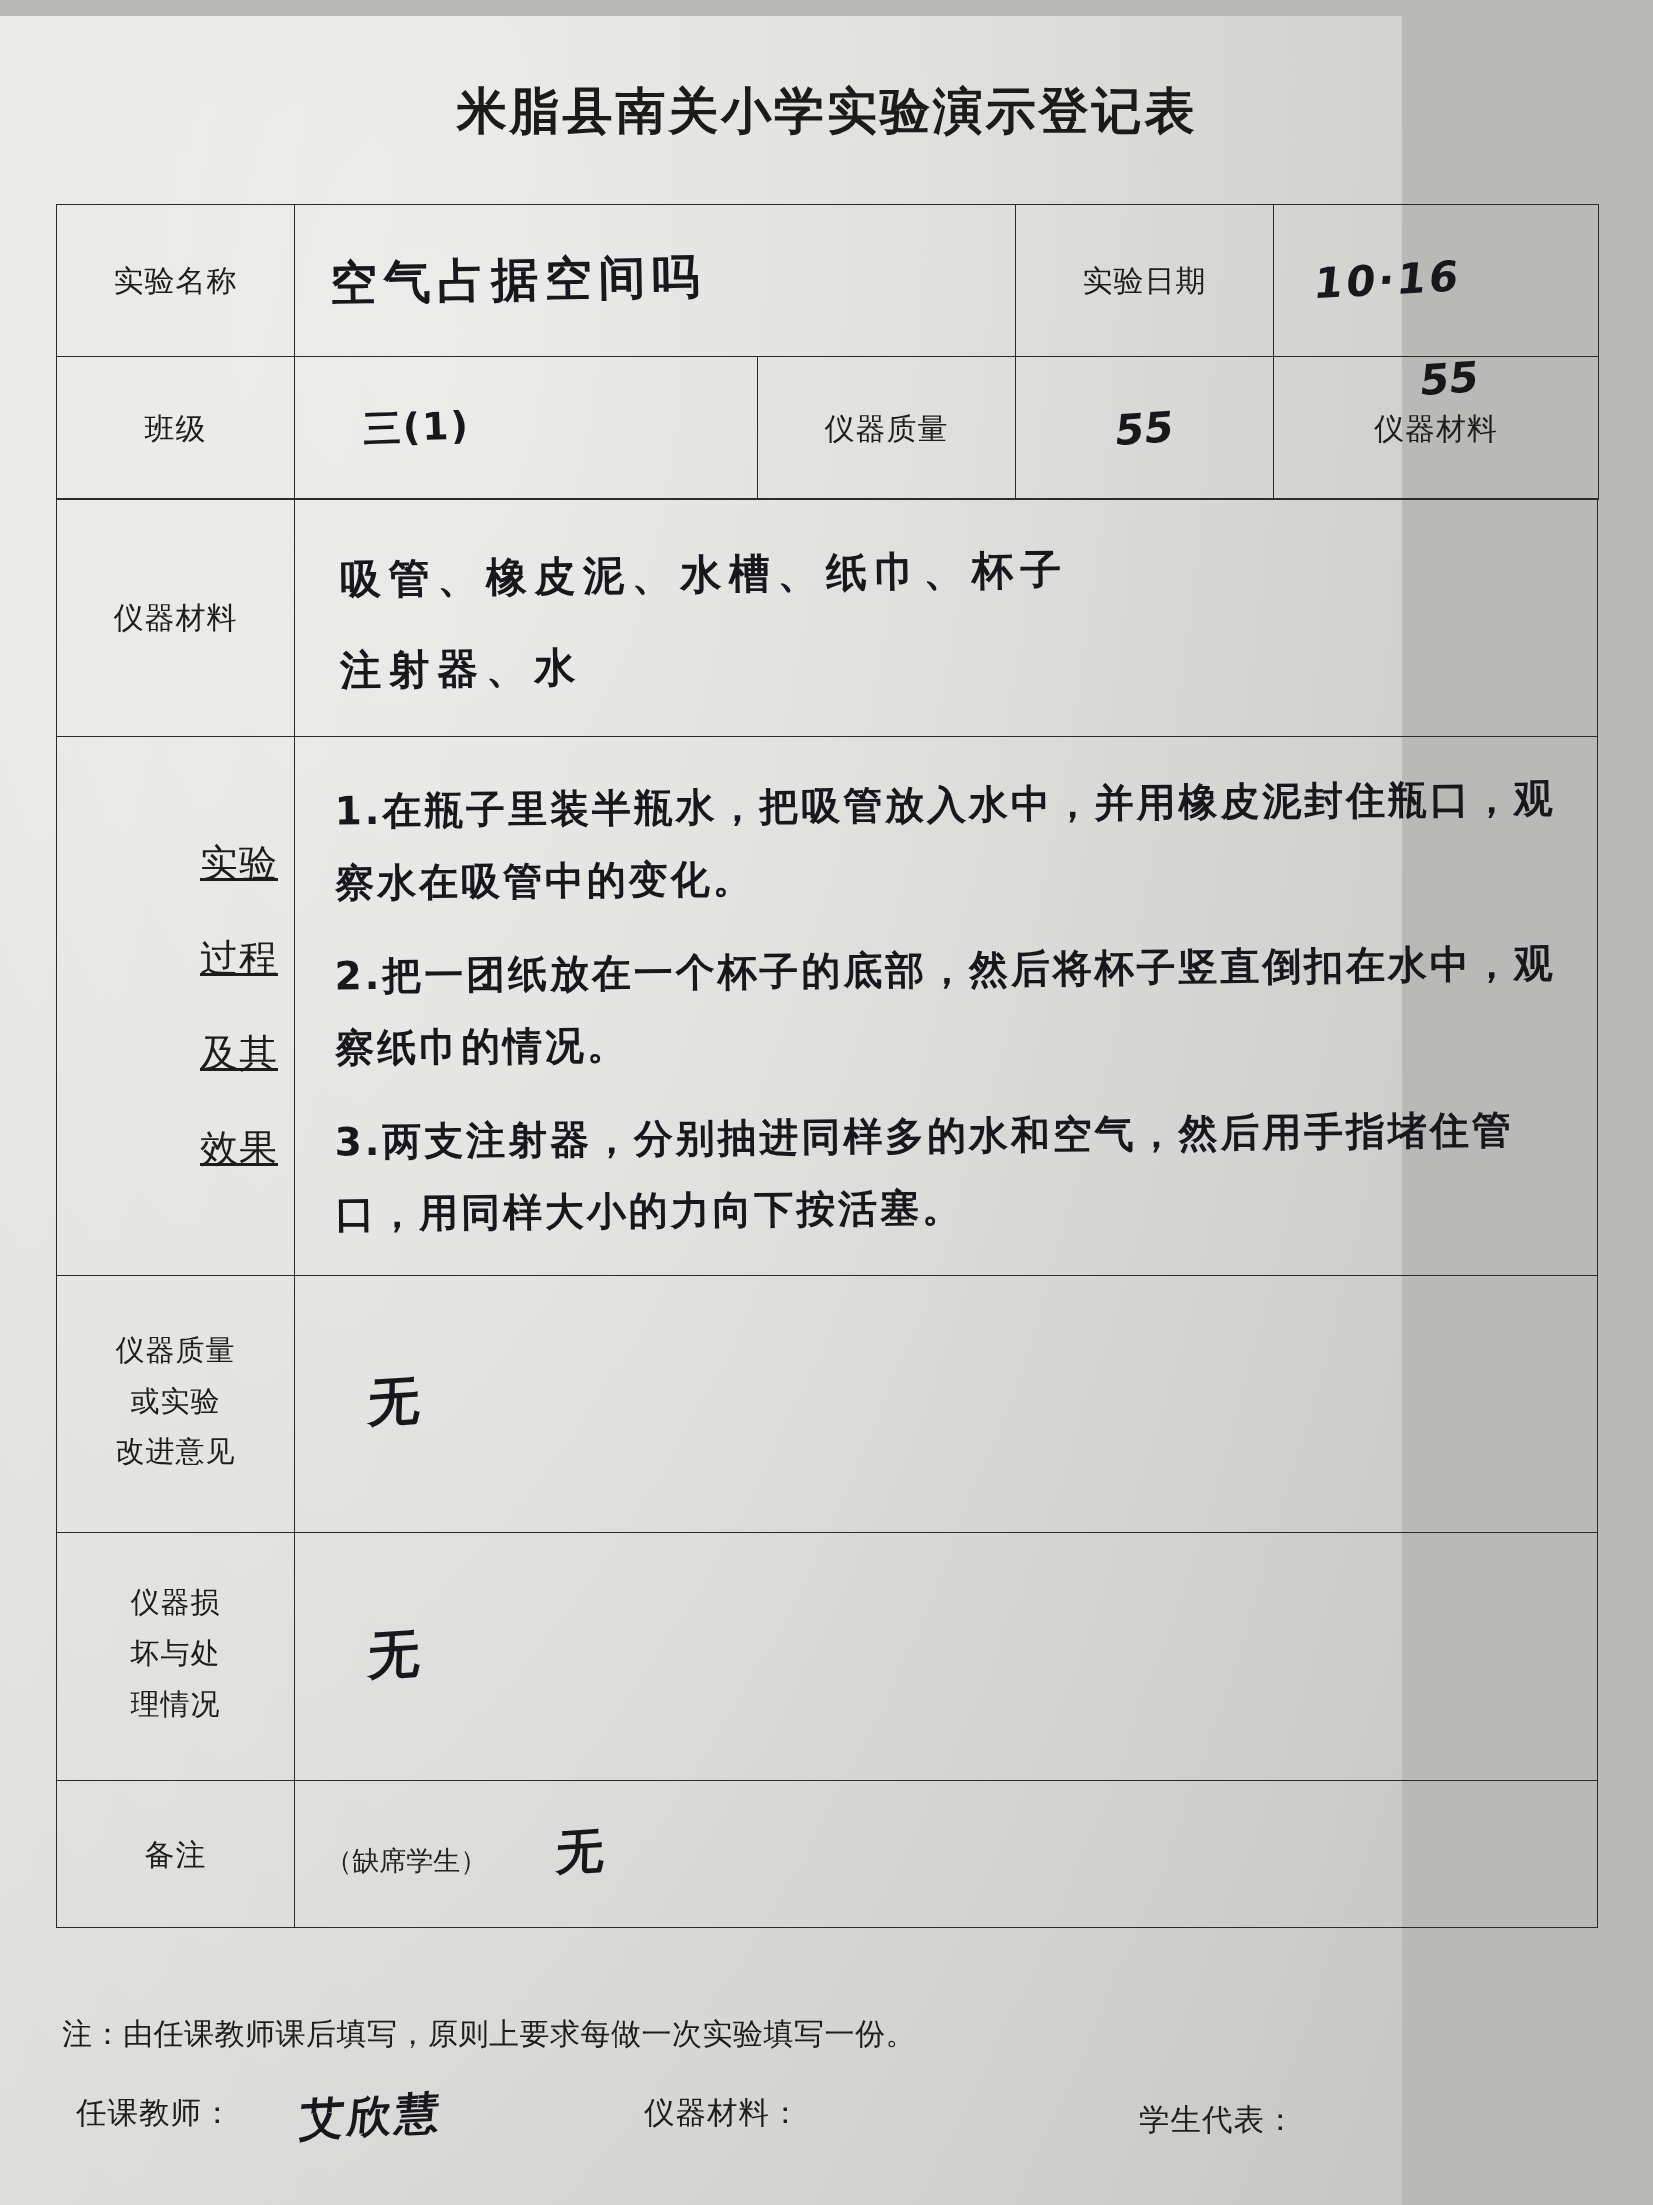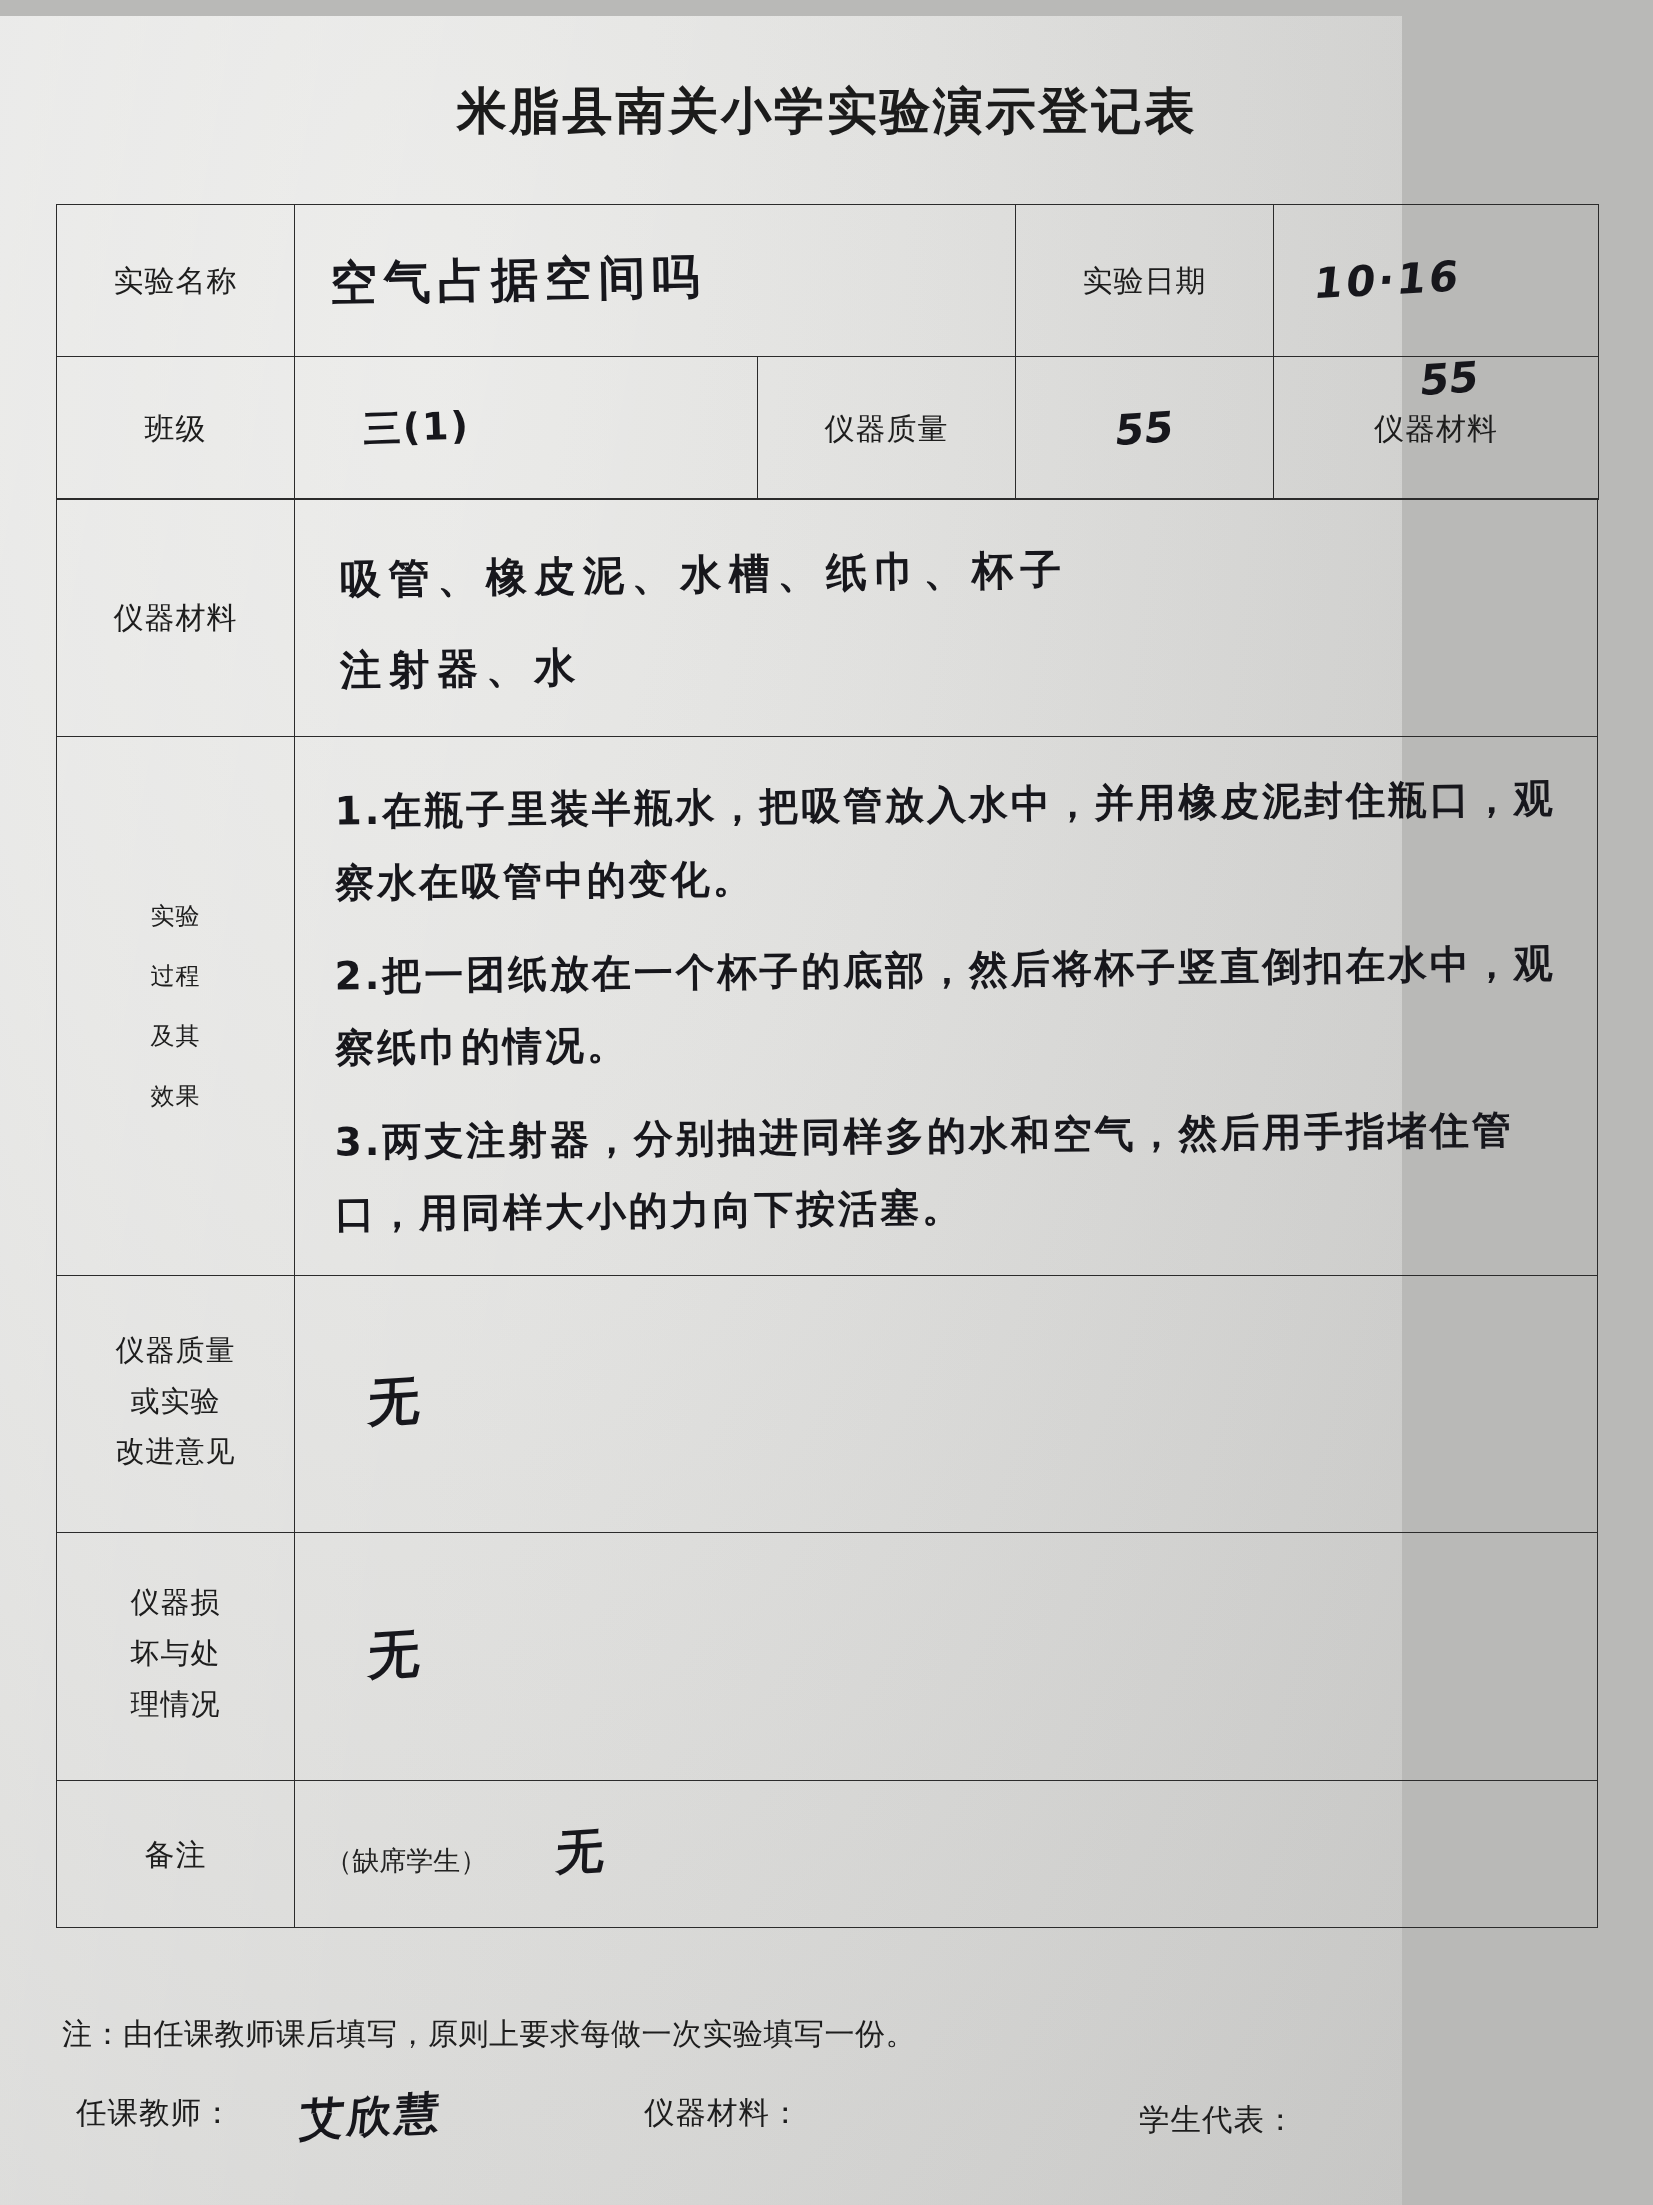--- a/index.html
+++ b/index.html
@@ -74,26 +74,27 @@
   }
   .lbl-multi {
     text-align: center;
     font-family: Liberation Mono, monospace;
     font-size: 29px;
     color: #1d1d1d;
     line-height: 1.75;
     letter-spacing: 1px;
   }
   .lbl-sparse {
-    text-align: center;
-    font-family: "DejaVu Serif", serif;
-    font-size: 24px;
+    text-align: right;
+    font-family: "DejaVu Serif", serif;
+    font-size: 38px;
     color: #1d1d1d;
     line-height: 2.5;
     letter-spacing: 1px;
+    text-decoration: underline;
   }
 
   
   .hw {
     font-family: "DejaVu Sans", sans-serif;
     color: #17171c;
     font-weight: 600;
   }
   .hw-title {
     font-size: 47px;

